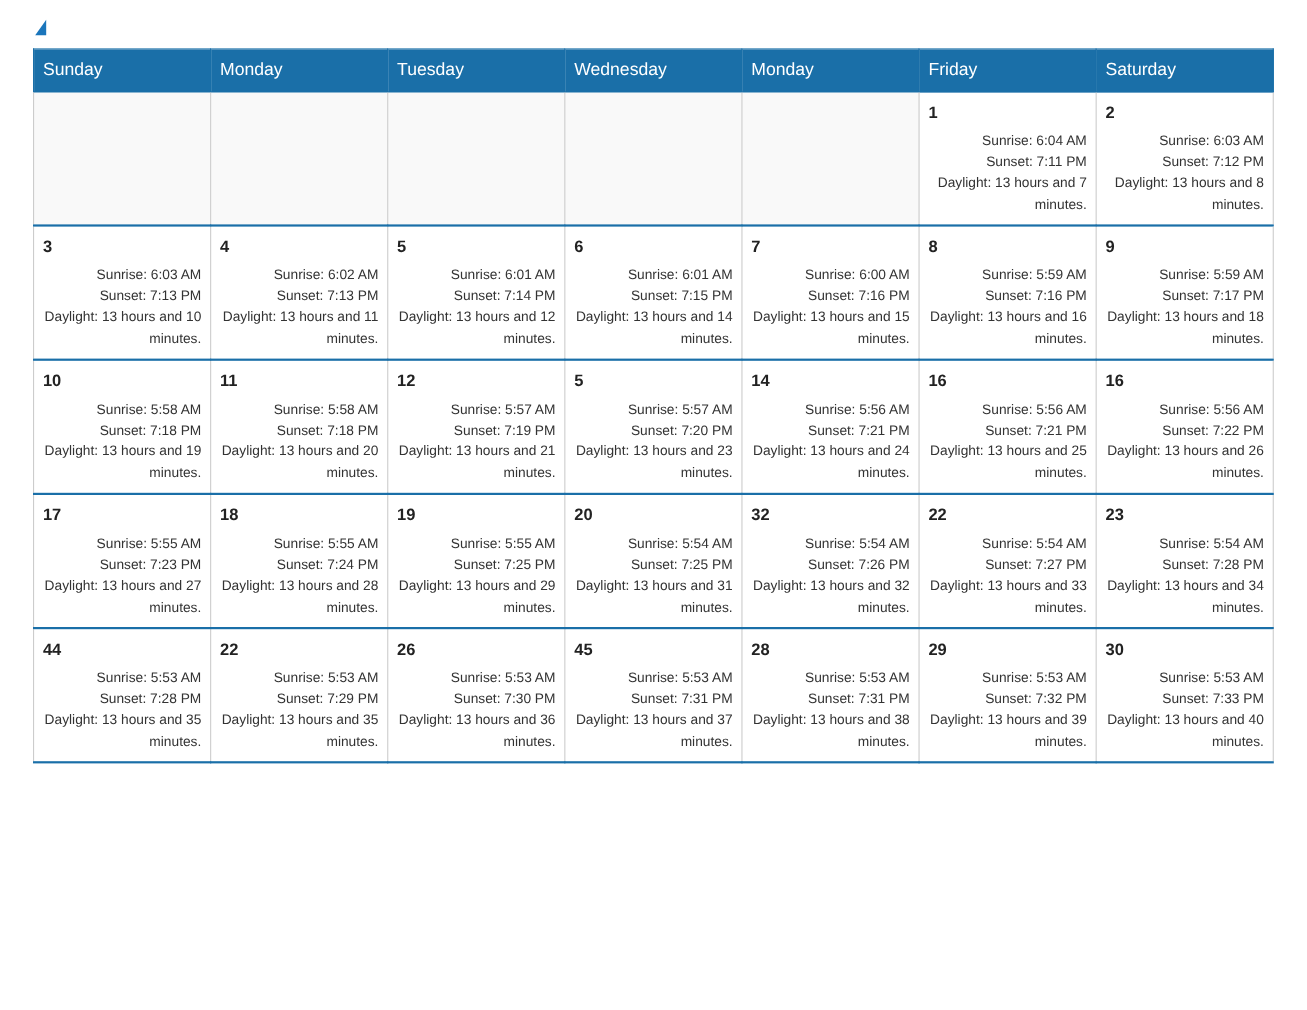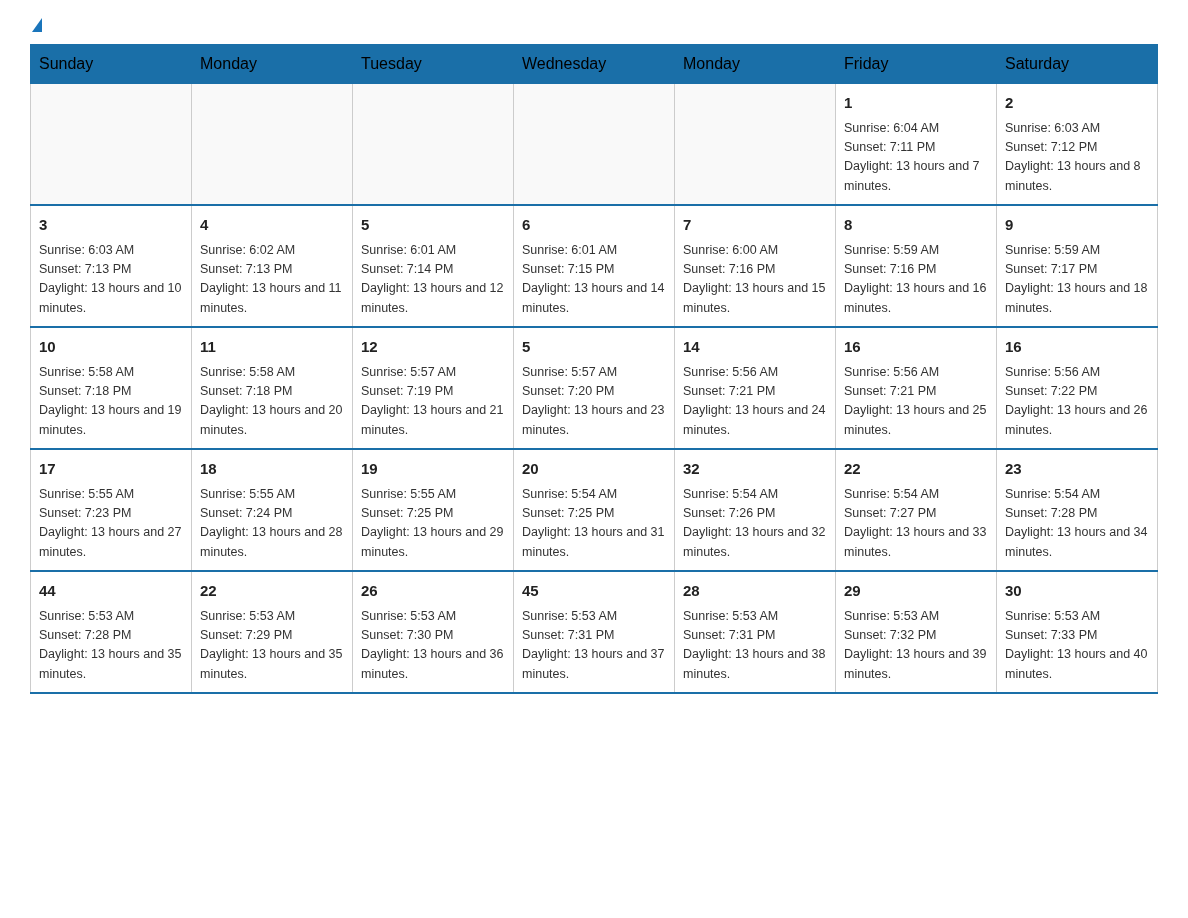--- a/index.html
+++ b/index.html
@@ -45,21 +45,21 @@
       color: #333;
       margin-top: 4px;
     }
     .calendar {
       width: 100%;
       border-collapse: collapse;
       margin-top: 10px;
     }
     .calendar thead tr th {
       background-color: #1a6fa8;
-      color: #000000;
+      color: #ffffff;
       font-size: 16px;
       font-weight: normal;
       padding: 10px 8px;
       text-align: left;
       border: 1px solid #1a6fa8;
     }
     .calendar tbody tr td {
       border: 1px solid #cccccc;
       vertical-align: top;
       padding: 8px;
@@ -76,20 +76,21 @@
       font-size: 15px;
       font-weight: bold;
       color: #222;
       display: block;
       margin-bottom: 4px;
     }
     .day-info {
       font-size: 12.5px;
       color: #333;
       line-height: 1.55;
+      text-align: right;
     }
     .empty-cell {
       background: #f9f9f9;
     }
     .logo-row {
       display: flex;
       align-items: center;
     }
     .logo-text-general {
       font-size: 22px;

